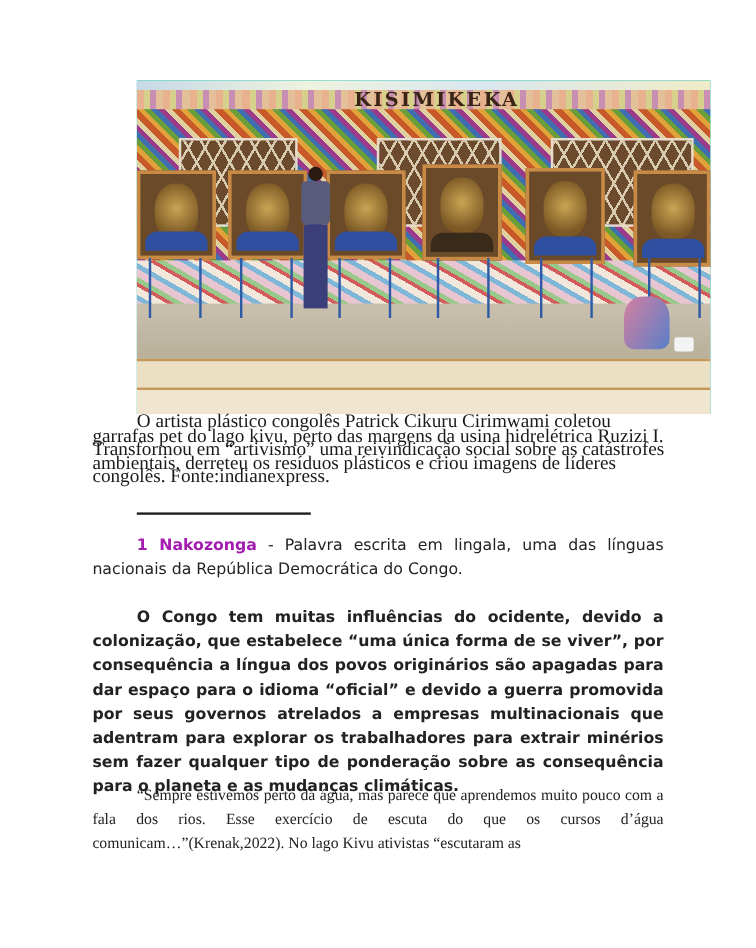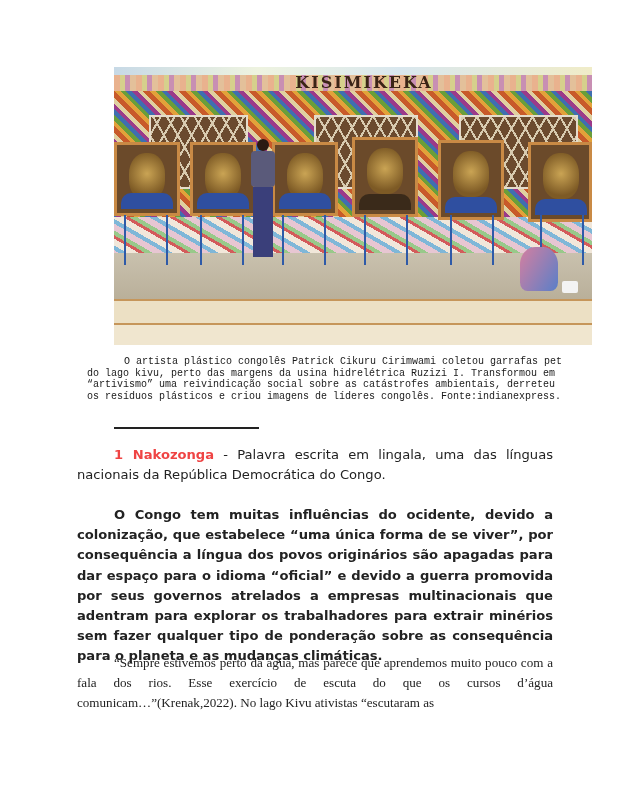--- a/index.html
+++ b/index.html
@@ -20,24 +20,24 @@
   .portrait .face { position: absolute; left: 12px; top: 8px; width: 36px; height: 46px; border-radius: 45% 45% 40% 40%; background: radial-gradient(circle at 50% 45%,#caa454,#7d5a25 70%); }
   .portrait .suit { position: absolute; left: 4px; bottom: 4px; width: 52px; height: 16px; background: #2f4fa0; border-radius: 10px 10px 0 0; }
   .easel { position: absolute; top: 148px; width: 40px; height: 50px; border-left: 2px solid #2e5aa8; border-right: 2px solid #2e5aa8; }
   .artist { position: absolute; left: 135px; top: 72px; width: 26px; height: 120px; }
   .artist .head { position: absolute; left: 8px; top: 0; width: 12px; height: 12px; border-radius: 50%; background: #2b1a12; }
   .artist .body { position: absolute; left: 2px; top: 12px; width: 24px; height: 36px; background: #5a5a7a; border-radius: 4px; }
   .artist .legs { position: absolute; left: 4px; top: 48px; width: 20px; height: 70px; background: #3a3f7a; }
   .bag { position: absolute; left: 406px; top: 180px; width: 38px; height: 44px; border-radius: 40% 40% 20% 20%; background: linear-gradient(120deg,#d57fa0,#5a7fc8); }
   .bucket { position: absolute; left: 448px; top: 214px; width: 16px; height: 12px; background: #f3f3f3; border-radius: 2px; }
 
-  .caption { position: absolute; left: 77px; top: 346px; width: 478px; font-family: Liberation Mono, monospace; font-size: 10px; line-height: 11.5px; color: #1a1a1a; margin: 10px; text-indent: 37px; }
+  .caption { position: absolute; left: 77px; top: 346px; width: 478px; font-family: Liberation Serif, serif; font-size: 16px; line-height: 11.5px; color: #1a1a1a; margin: 0; text-indent: 37px; }
   .fn-rule { position: absolute; left: 114px; top: 427px; width: 145px; height: 2px; background: #222; }
   .para { position: absolute; left: 77px; width: 476px; margin: 0; font-family: "DejaVu Sans", sans-serif; font-size: 13.1px; line-height: 20.2px; text-align: justify; text-indent: 37px; color: #222; }
-  .para b { color: #ef4444; }
+  .para b { color: #a21caf; }
   .p1 { top: 445px; }
   .p2 { top: 505px; font-weight: bold; }
   .p3 { top: 653px; font-family: Liberation Serif, serif; }
 </style>
 </head>
 <body>
 
 <div class="photo" title="Portraits of Congolese leaders made from melted plastic on easels in front of a colorfully painted building, with the artist working on one">
   <div class="sky"></div>
   <div class="wall"></div>

